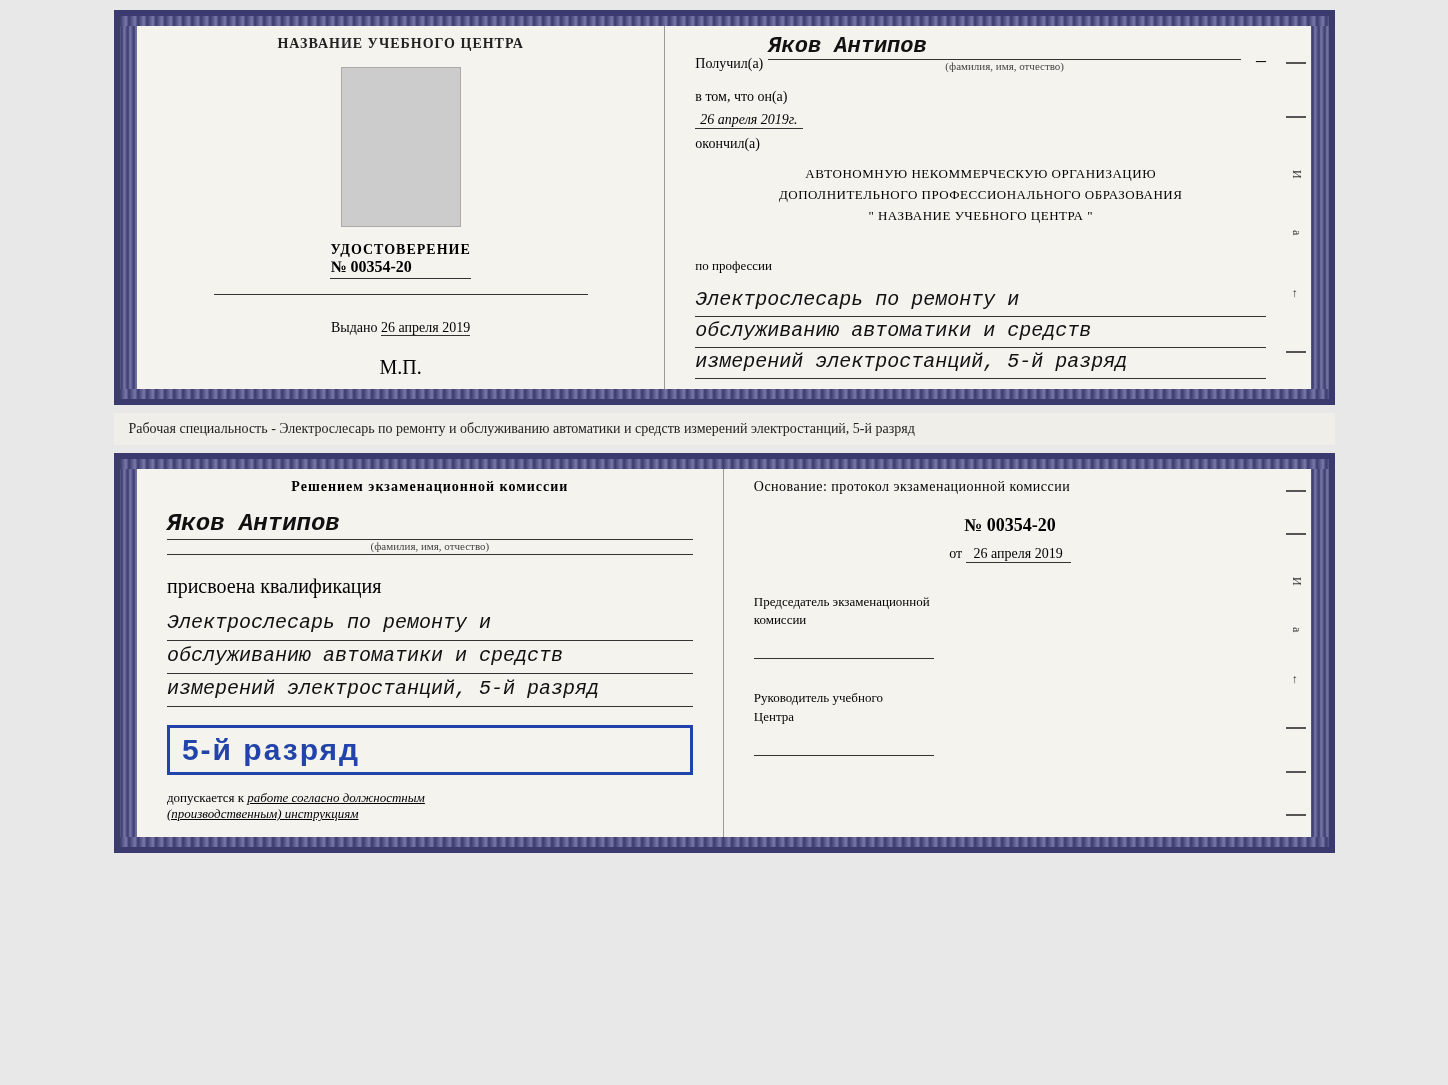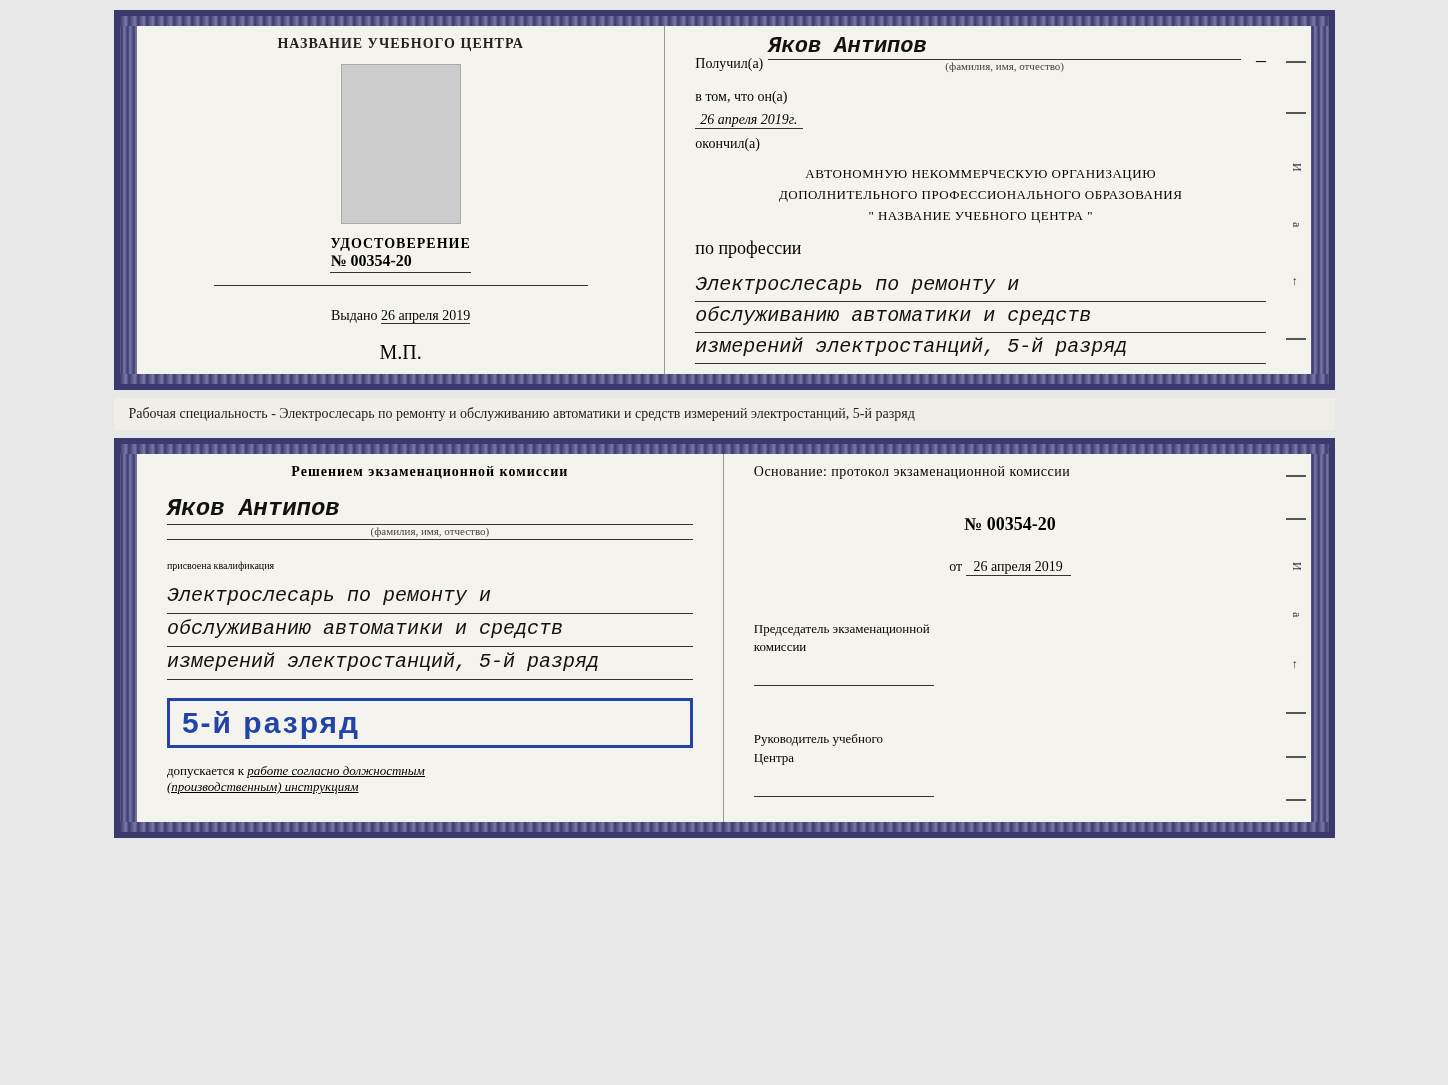--- a/index.html
+++ b/index.html
@@ -195,22 +195,22 @@
 
     .org-block {
       font-size: 13px;
       text-align: center;
       text-transform: uppercase;
       letter-spacing: 0.5px;
       line-height: 1.6;
     }
 
     .profession-label {
-      font-size: 18px;
-      margin-top: 0;
+      font-size: 13px;
+      margin-top: 20px;
     }
 
     .profession-value {
       font-family: 'Courier New', monospace;
       font-size: 20px;
       font-style: italic;
       color: #111;
       line-height: 1.4;
     }
 
@@ -247,21 +247,21 @@
       display: flex;
       flex-direction: column;
       gap: 10px;
     }
 
     .cert-bottom-right {
       width: 50%;
       padding: 20px 30px;
       display: flex;
       flex-direction: column;
-      gap: 24px;
+      gap: 10px;
       position: relative;
     }
 
     .decision-title {
       font-size: 14px;
       font-weight: bold;
       letter-spacing: 1px;
       text-align: center;
     }
 
@@ -278,21 +278,21 @@
 
     .person-name-sub {
       font-size: 11px;
       color: #444;
       text-align: center;
       border-bottom: 1px solid #333;
       padding-bottom: 2px;
     }
 
     .qualification-label {
-      font-size: 10px;
+      font-size: 20px;
       margin-top: 10px;
     }
 
     .qualification-value {
       font-family: 'Courier New', monospace;
       font-size: 20px;
       font-style: italic;
       color: #111;
       line-height: 1.5;
     }

